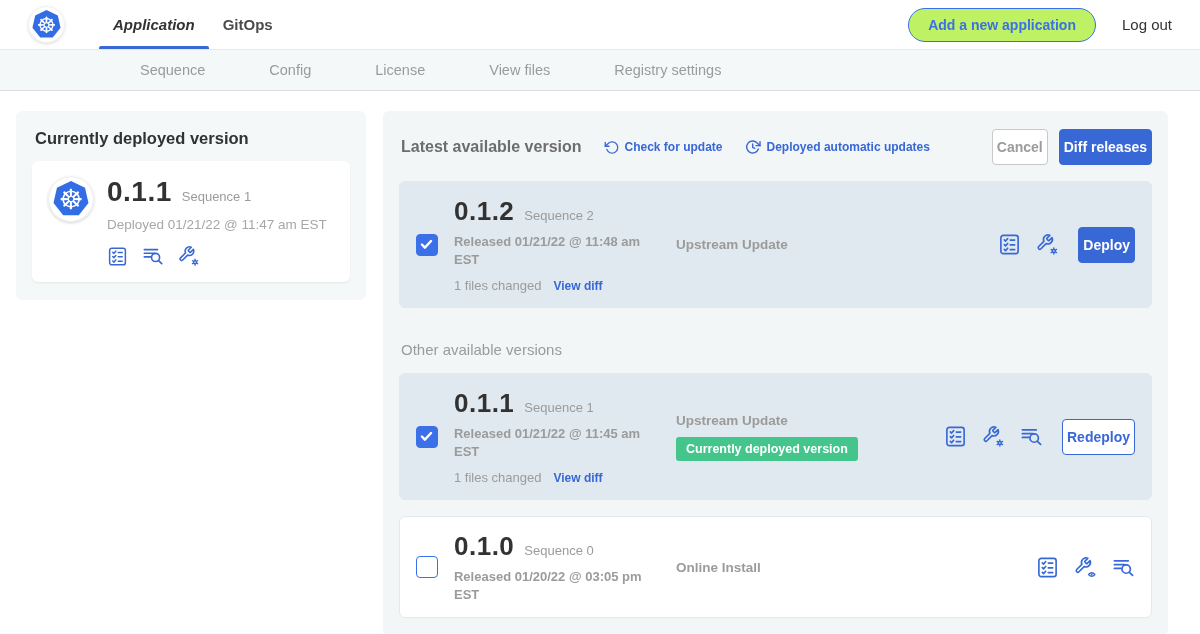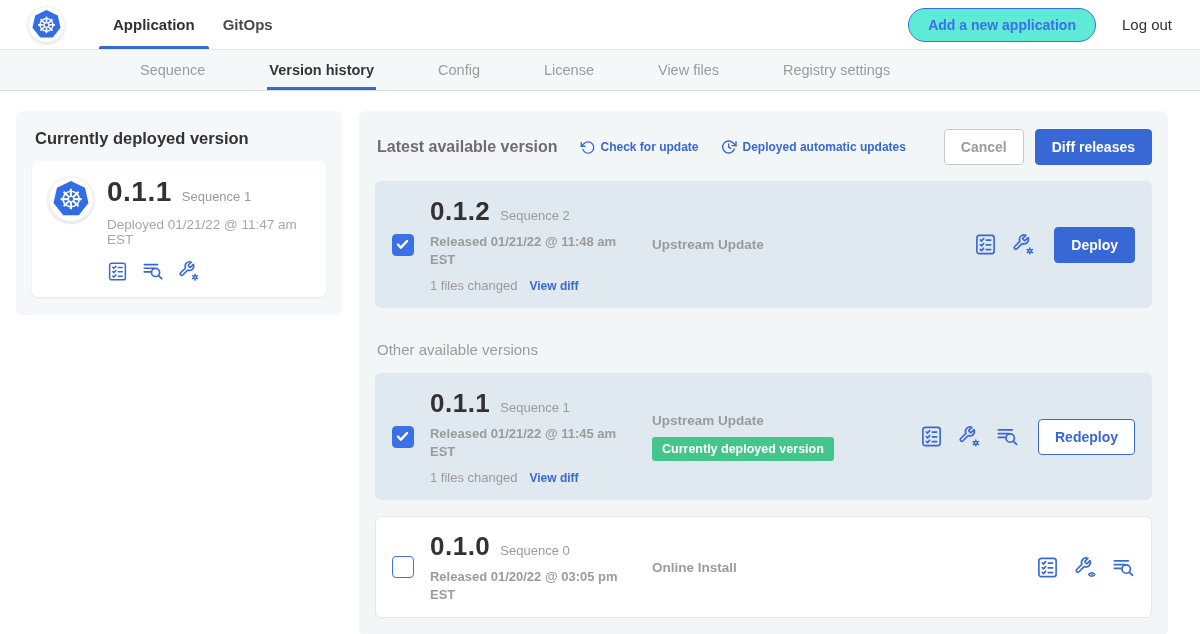--- a/index.html
+++ b/index.html
@@ -13,24 +13,24 @@
     width:1200px; height:634px; background:#fff; overflow:hidden;
     font-family:"Liberation Sans", sans-serif; color:var(--text-dark);
   }
   svg{ display:block; }
   .icon-btn{ color:var(--blue); cursor:pointer; background:none; border:none; padding:0; }
 
   
   .topnav{ height:50px; display:flex; align-items:stretch; padding:0 28px 0 28px; border-bottom:1px solid #e8e8e8; background:#fff; }
   .brand{ align-self:center; width:37px; height:37px; margin-right:34px; border-radius:50%; box-shadow:0 1px 3px rgba(0,0,0,.15); }
   .topnav-tab{ display:flex; align-items:center; padding:0 14px; font-size:15px; font-weight:700; color:#4a4a4a; position:relative; cursor:pointer; }
-  .topnav-tab.active{ color:var(--text-dark); }
+  .topnav-tab.active{ color:var(--text-dark);font-style:italic; }
   .topnav-tab.active::after{ content:""; position:absolute; left:0; right:0; bottom:0; height:3px; background:var(--blue); border-radius:2px 2px 0 0; }
   .topnav-right{ margin-left:auto; display:flex; align-items:center; gap:26px; }
-  .pill-btn{ border:1.5px solid var(--checkbox-blue); color:var(--checkbox-blue); background:#5eead4; font-weight:700; font-size:14px; padding:8px 19px; border-radius:19px; cursor:pointer; font-family:inherit; }
+  .pill-btn{ border:1.5px solid var(--checkbox-blue); color:var(--checkbox-blue); background:#bef264; font-weight:700; font-size:14px; padding:8px 19px; border-radius:19px; cursor:pointer; font-family:inherit; }
   .logout{ font-size:15px; color:var(--text-dark); cursor:pointer; }
 
   
   .subnav{ height:41px; background:var(--panel-grey); border-bottom:1px solid #dadee1; display:flex; align-items:stretch; padding-left:140px; gap:64px; }
   .subnav-tab{ display:flex; align-items:center; font-size:14.5px; color:var(--text-grey); position:relative; cursor:pointer; }
   .subnav-tab.active{ color:#353535; font-weight:700; }
   .subnav-tab.active::after{ content:""; position:absolute; left:-2px; right:-2px; bottom:0; height:3px; background:var(--blue); }
 
   
   .main{ display:flex; align-items:flex-start; gap:17px; padding:20px 32px 0 16px; }
@@ -46,21 +46,21 @@
   .deployed-at{ font-size:13.5px; color:#a7a7a7; margin-top:9px; }
   .icon-row{ display:flex; gap:14px; margin-top:13px; align-items:center; }
 
   
   .available-panel{ flex:1; background:var(--rpanel-grey); border-radius:6px; padding:16px 16px 18px; }
   .ap-header{ display:flex; align-items:center; margin:2px 0 16px; }
   .ap-title{ font-size:16px; font-weight:700; color:var(--text-mid); margin-left:2px; }
   .link{ display:flex; align-items:center; gap:6px; color:var(--blue); font-size:12px; font-weight:700; cursor:pointer; text-decoration:none; }
   .ap-header .link{ margin-left:22px; }
   .ap-buttons{ margin-left:auto; display:flex; gap:11px; }
-  .btn{ font-family:inherit; font-size:14px; font-weight:700; border-radius:4px; padding:9px 16px; cursor:pointer; }
+  .btn{ font-family:inherit; font-size:14px; font-weight:700; border-radius:4px; padding:9px 4px; cursor:pointer; }
   .btn-ghost{ background:#fff; border:1px solid #c6cacc; color:var(--text-grey); }
   .btn-primary{ background:var(--blue); border:1px solid var(--blue); color:#fff; }
   .btn-outline{ background:#fff; border:1px solid var(--blue); color:var(--blue); }
 
   .other-title{ font-size:15px; font-weight:400; color:var(--text-grey); margin:33px 0 15px 2px; }
 
   .version-card{ border-radius:6px; padding:14px 16px; display:flex; align-items:center; background:#fff; border:1px solid #e4e8ea; }
   .version-card[data-checked="true"]{ background:var(--card-sel); border-color:var(--card-sel); }
   .version-card + .version-card{ margin-top:16px; }
 
@@ -151,21 +151,20 @@
     <span>GitOps</span>
   </div>
   <div class="topnav-right">
     <button class="pill-btn">Add a new application</button>
     <span class="logout">Log out</span>
   </div>
 </header>
 
 <nav class="subnav">
   <div class="subnav-tab">Sequence</div>
-  <div class="subnav-tab active">Version history</div>
   <div class="subnav-tab">Config</div>
   <div class="subnav-tab">License</div>
   <div class="subnav-tab">View files</div>
   <div class="subnav-tab">Registry settings</div>
 </nav>
 
 <main class="main">
 
   <aside class="deployed-panel">
     <h2 class="deployed-title">Currently deployed version</h2>

